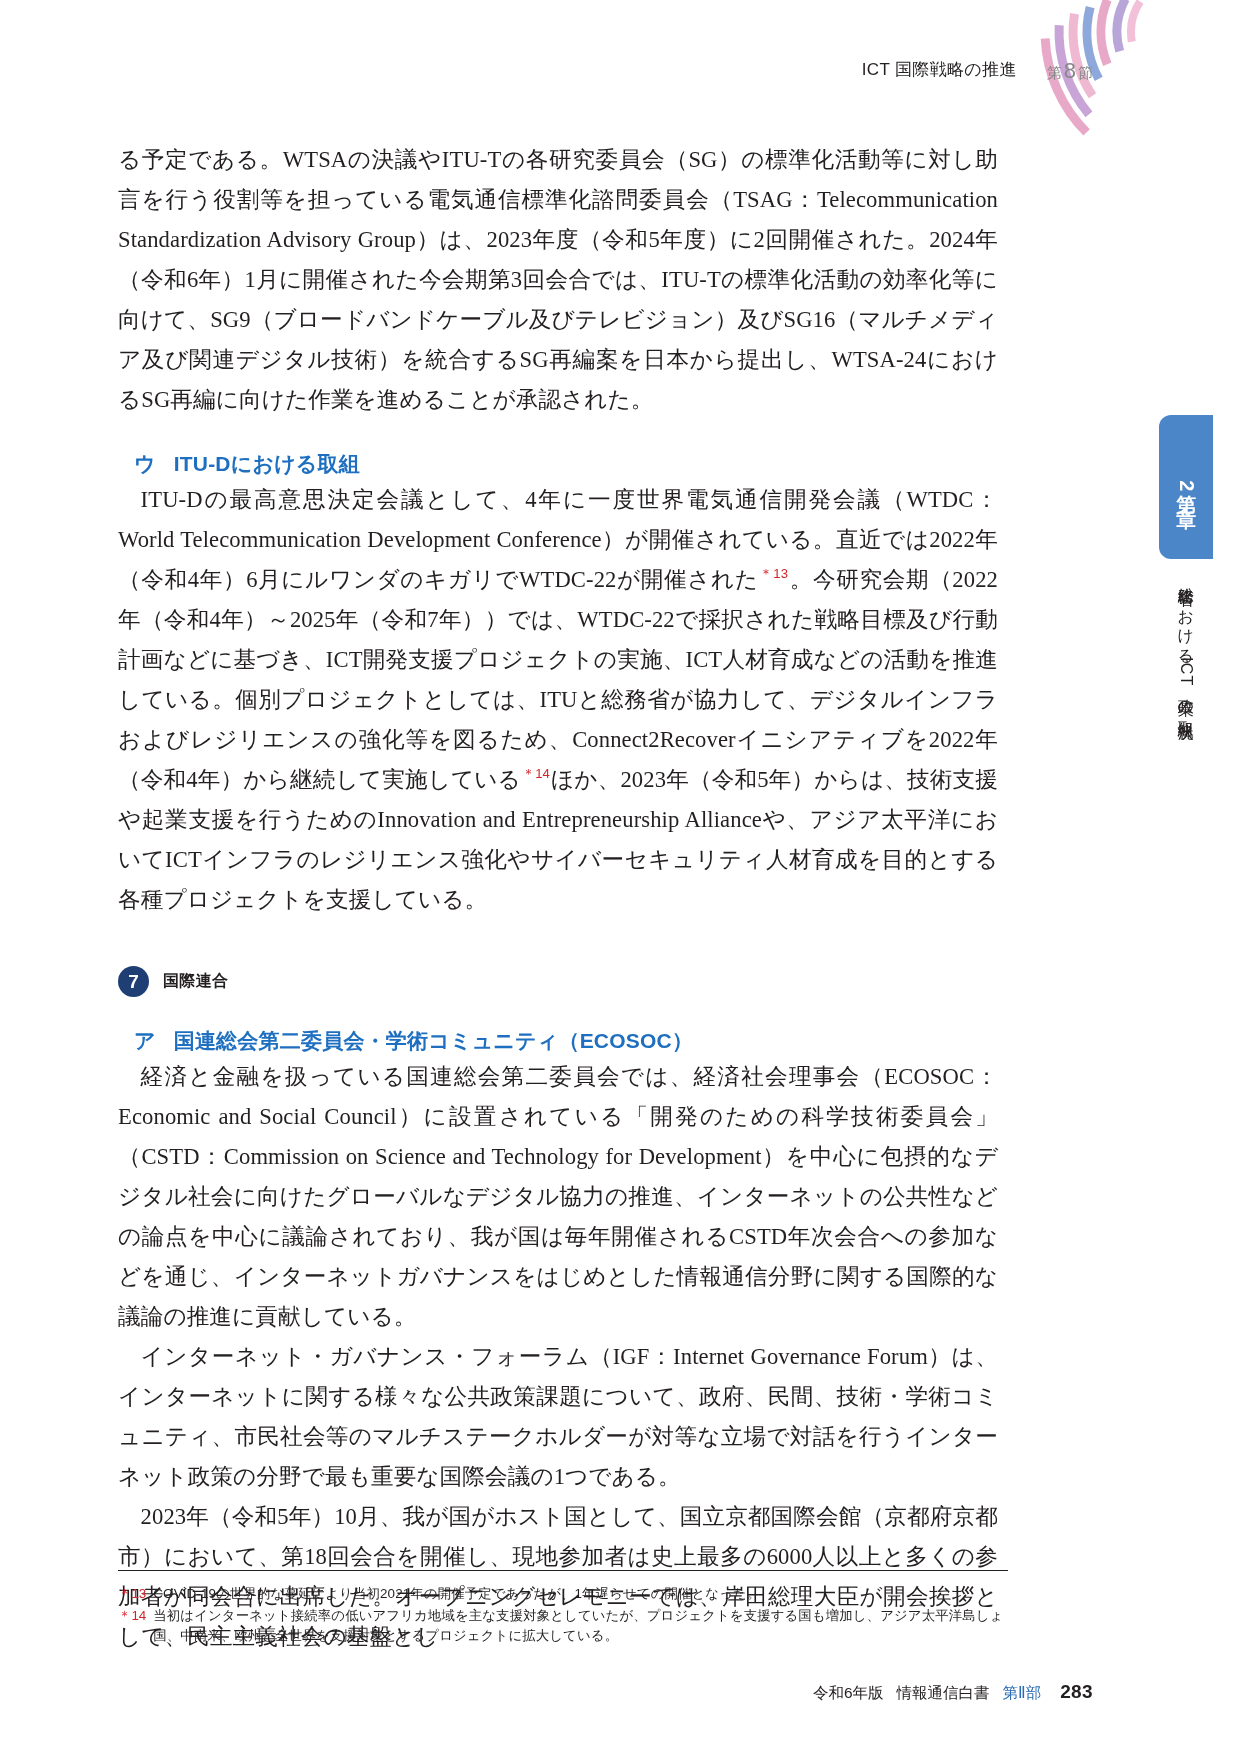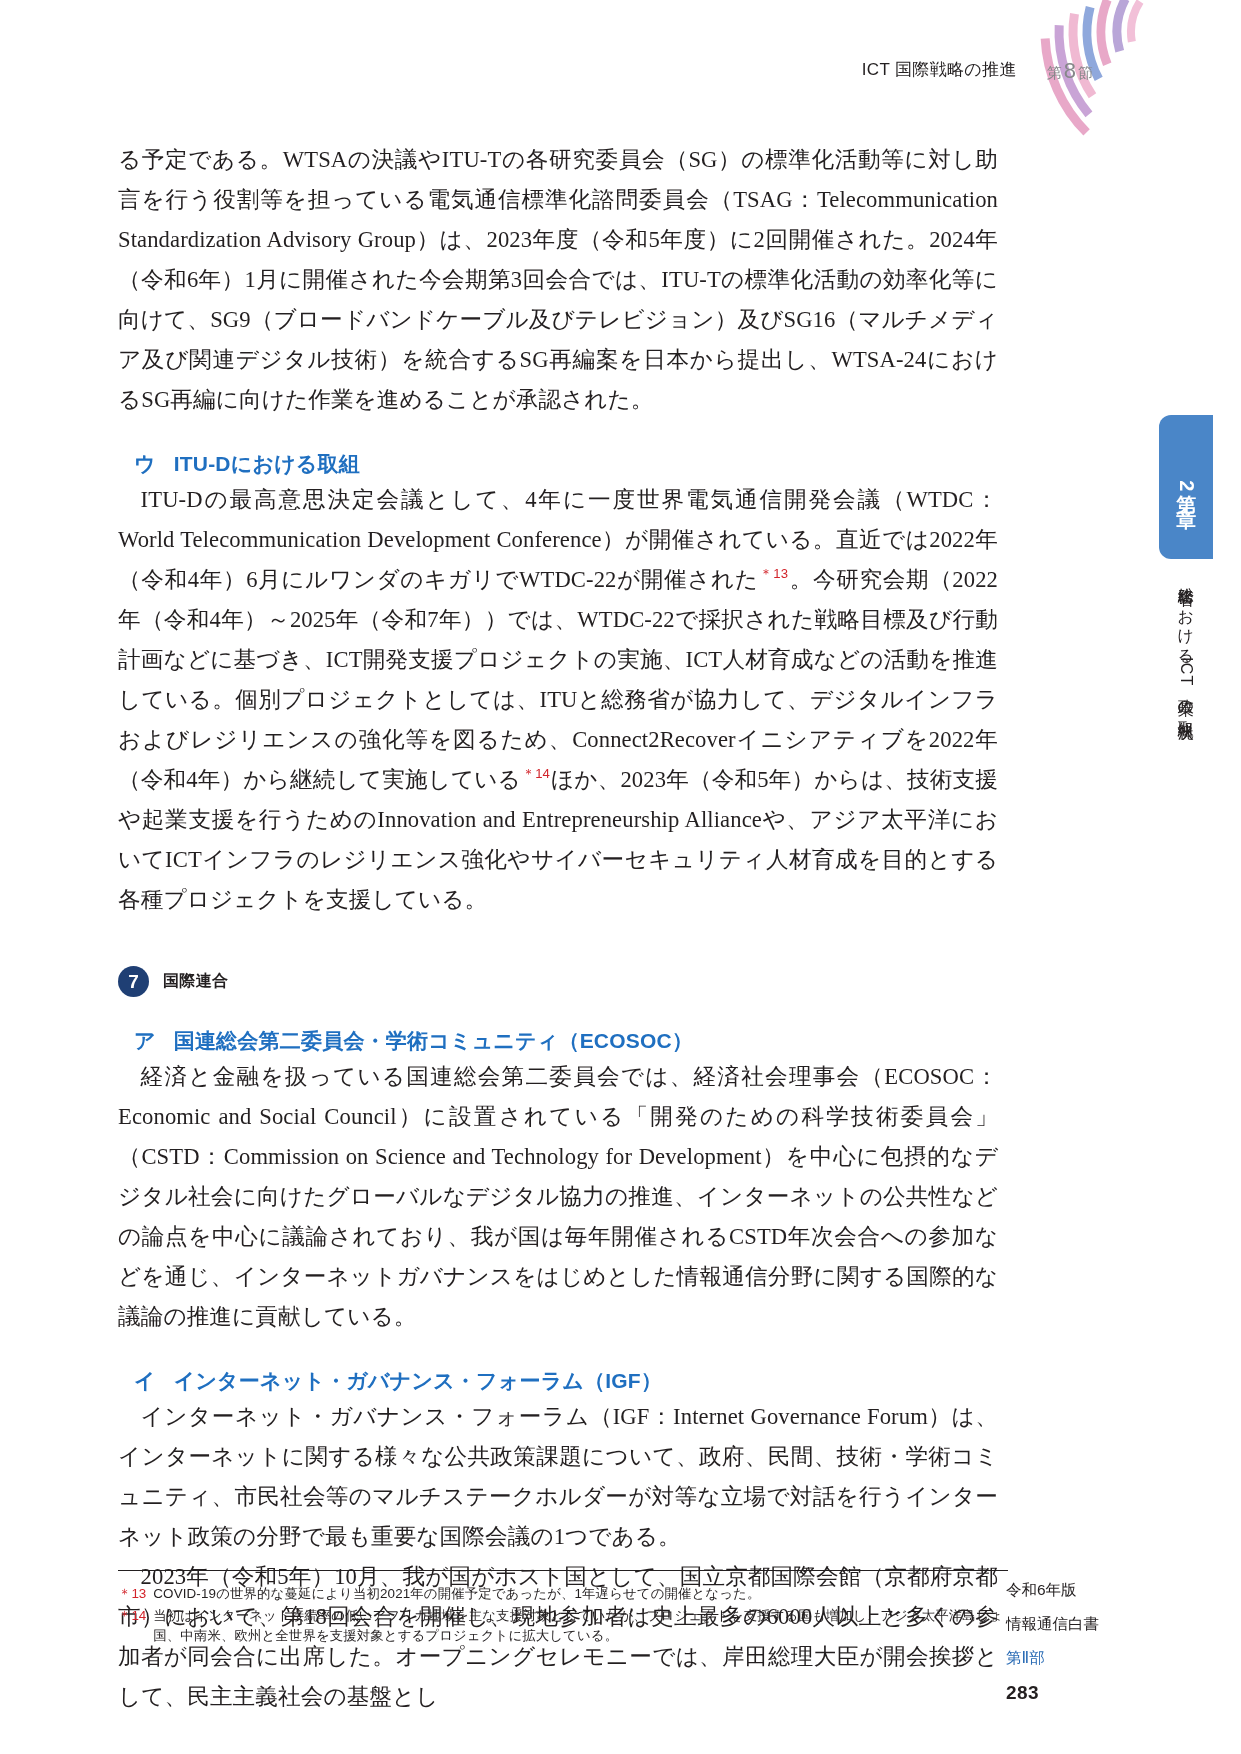--- a/index.html
+++ b/index.html
@@ -196,21 +196,20 @@
   .page-footer {
     position: absolute;
     bottom: 50px;
     right: 148px;
     display: flex;
     align-items: baseline;
     gap: 13px;
     font-family: "Liberation Sans", "DejaVu Sans", sans-serif;
     font-size: 15.5px;
     color: #231f20;
-    flex-direction: column;
   }
   .pf-part { color: #2b6cb5; }
   .pf-pageno {
     font-size: 19px;
     font-weight: bold;
     letter-spacing: 0.02em;
     margin-left: 6px;
   }
 </style>
 </head>
@@ -251,21 +250,20 @@
 
     <div class="head-number-row">
       <span class="num-circle">7</span>
       <span class="head-number-text">国際連合</span>
     </div>
 
     <h3 class="head-kana"><span class="mk">ア</span><span>国連総会第二委員会・学術コミュニティ（ECOSOC）</span></h3>
 
     <p class="body indent">経済と金融を扱っている国連総会第二委員会では、経済社会理事会（ECOSOC：Economic and Social Council）に設置されている「開発のための科学技術委員会」（CSTD：Commission on Science and Technology for Development）を中心に包摂的なデジタル社会に向けたグローバルなデジタル協力の推進、インターネットの公共性などの論点を中心に議論されており、我が国は毎年開催されるCSTD年次会合への参加などを通じ、インターネットガバナンスをはじめとした情報通信分野に関する国際的な議論の推進に貢献している。</p>
 
-    <h3 class="head-kana"><span class="mk">イ</span><span>インターネット・ガバナンス・フォーラム（IGF）</span></h3>
 
     <p class="body indent">インターネット・ガバナンス・フォーラム（IGF：Internet Governance Forum）は、インターネットに関する様々な公共政策課題について、政府、民間、技術・学術コミュニティ、市民社会等のマルチステークホルダーが対等な立場で対話を行うインターネット政策の分野で最も重要な国際会議の1つである。</p>
 
     <p class="body indent">2023年（令和5年）10月、我が国がホスト国として、国立京都国際会館（京都府京都市）において、第18回会合を開催し、現地参加者は史上最多の6000人以上と多くの参加者が同会合に出席した。オープニングセレモニーでは、岸田総理大臣が開会挨拶として、民主主義社会の基盤とし</p>
 
   </div>
 
   <div class="footnotes">
     <div class="fn-row">
       <span class="fn-mark">＊13</span>

